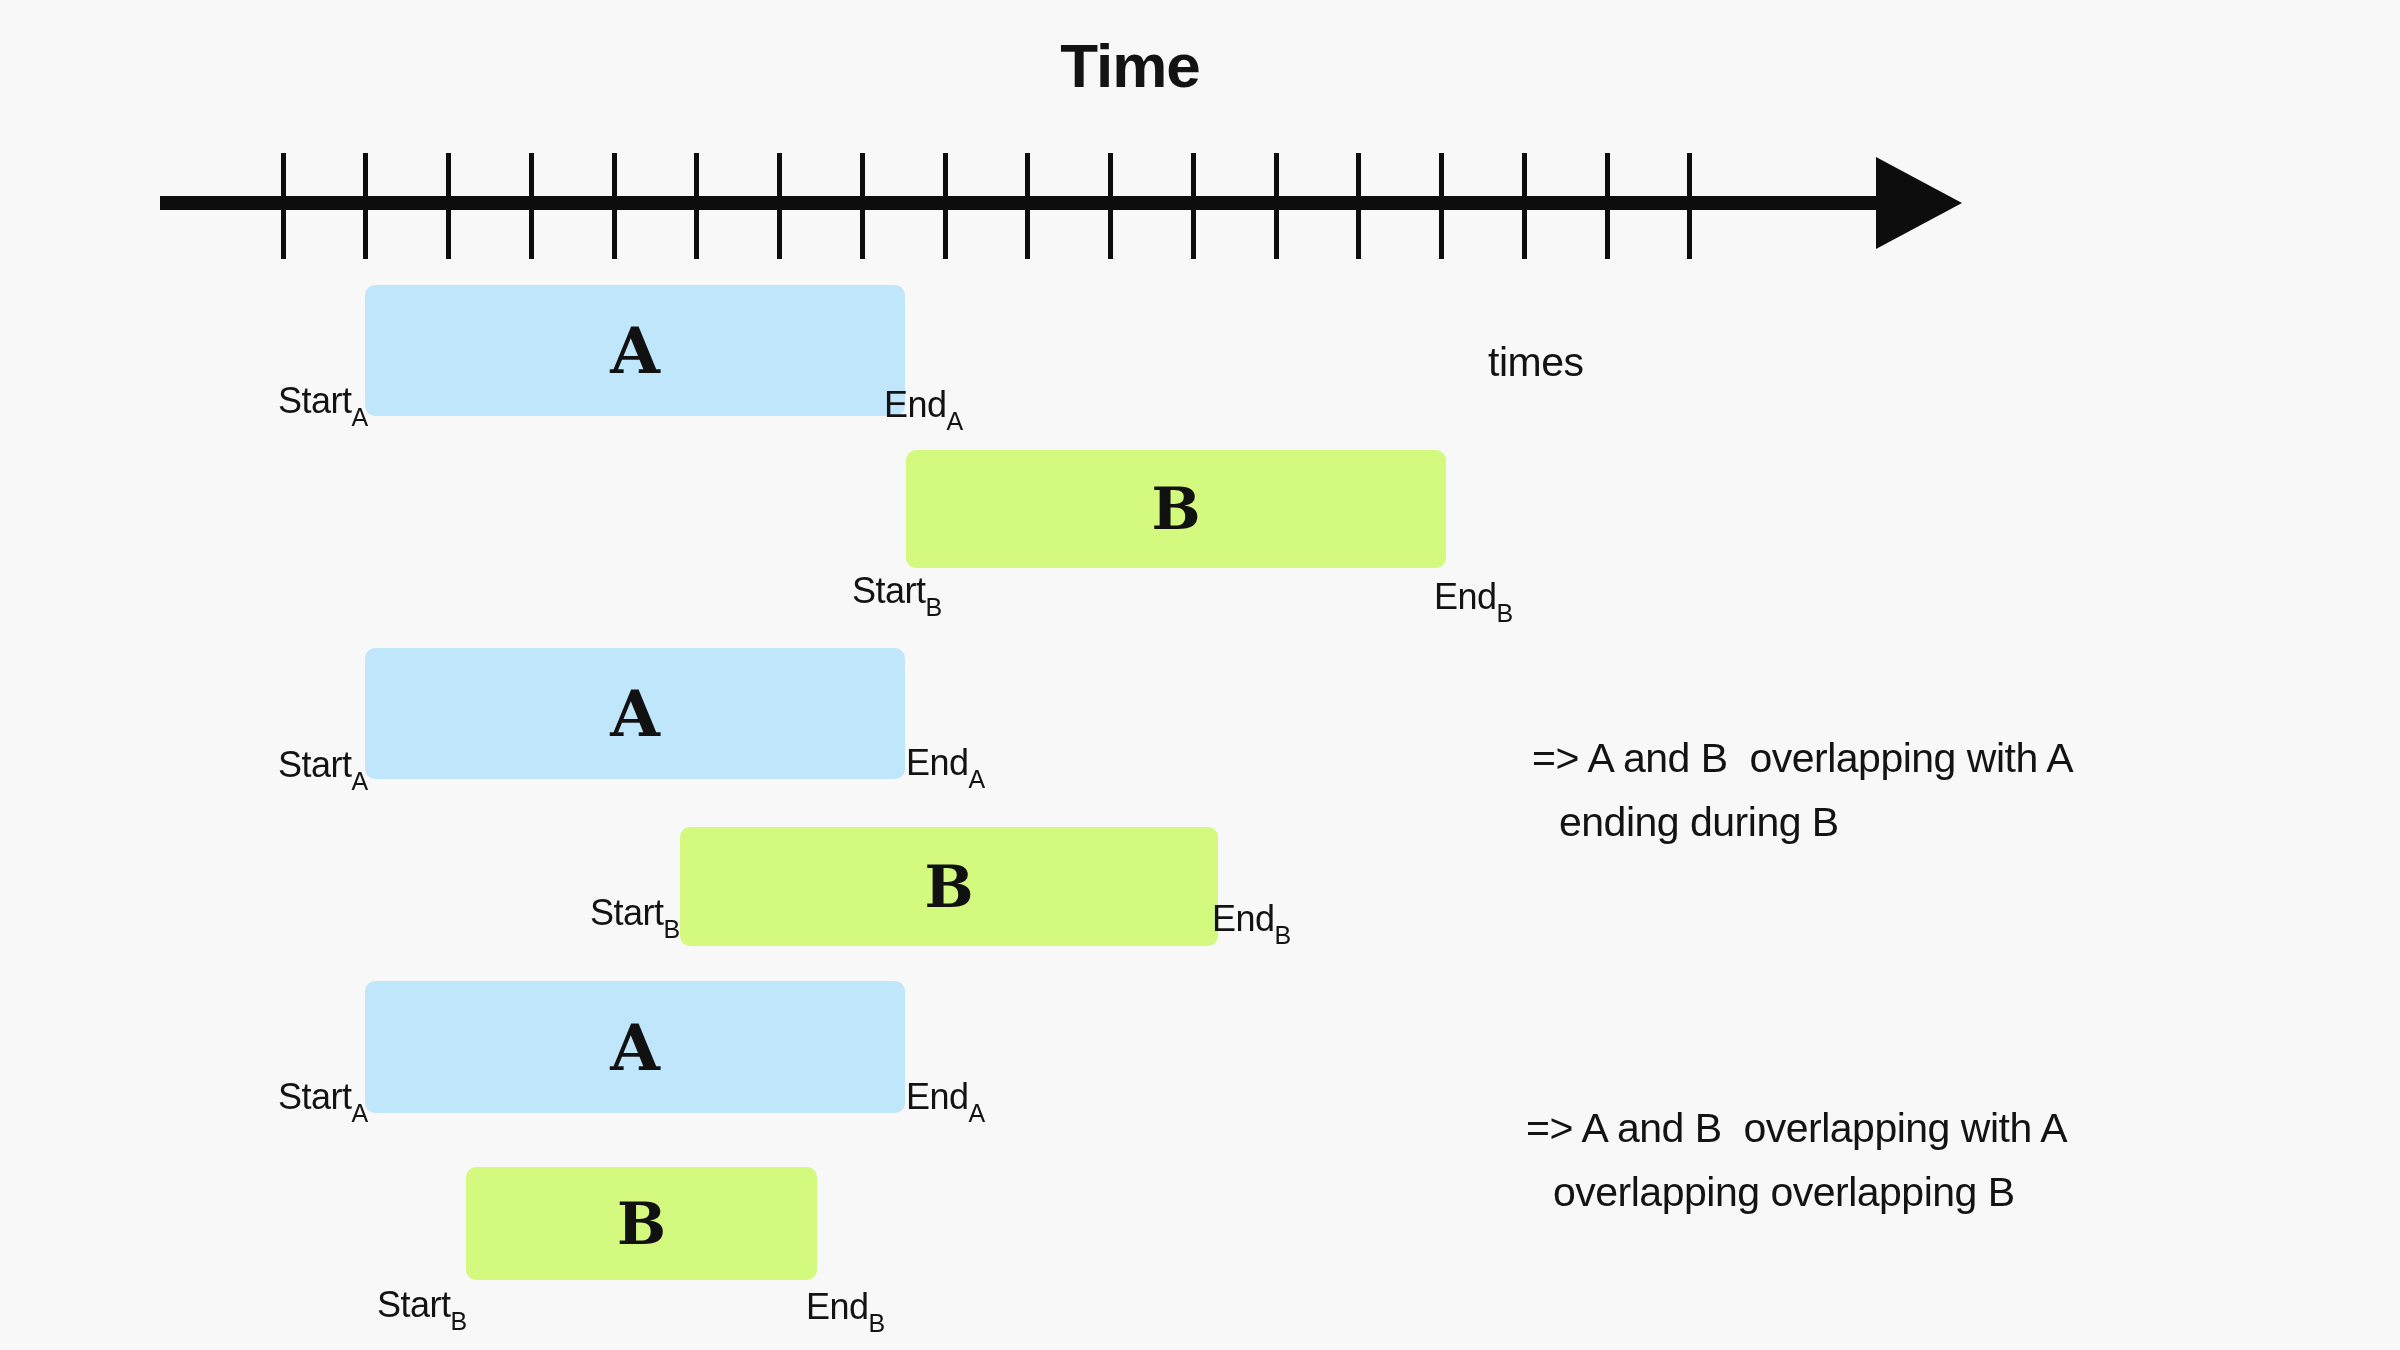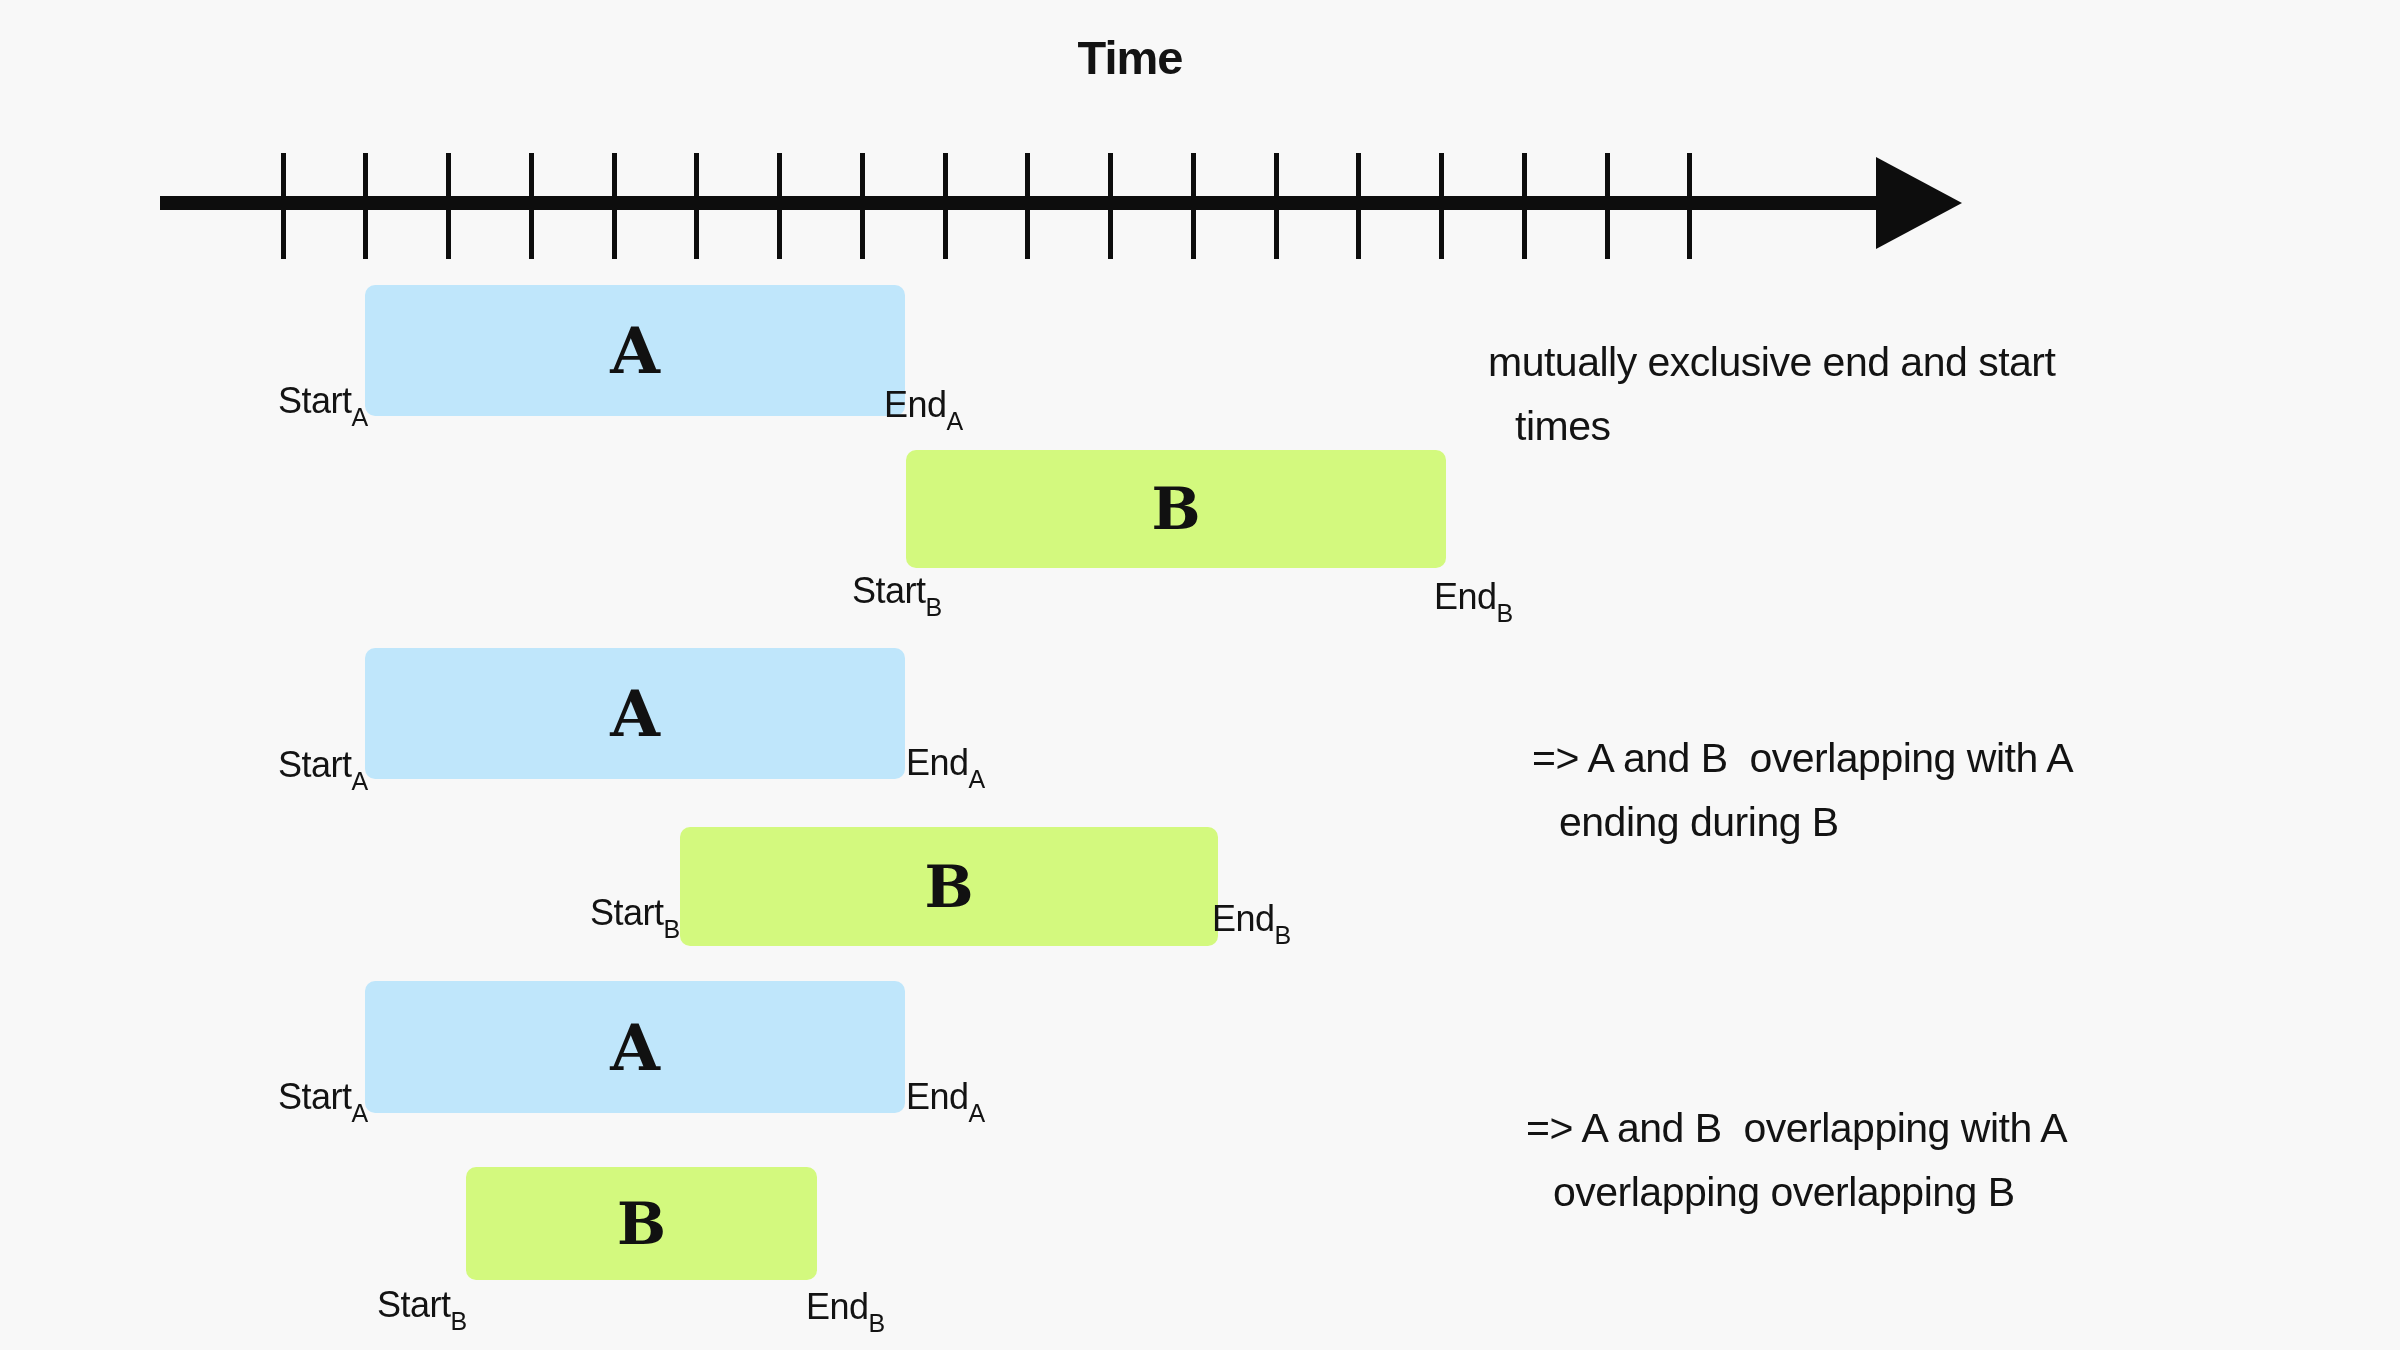--- a/index.html
+++ b/index.html
@@ -1,20 +1,20 @@
 <!DOCTYPE html>
 <html><head>
 <meta charset="utf-8">
 <style>
   html,body{margin:0;padding:0;}
   body{font-family:"Liberation Sans",sans-serif;}
   #stage{position:relative;width:2400px;height:1350px;overflow:hidden;}
 
   .title{position:absolute;left:0;top:30px;width:2260px;text-align:center;
-         font-size:47px;font-weight:700;letter-spacing:-1px;}
+         font-size:62px;font-weight:700;letter-spacing:-1px;}
 
   .axis-line{position:absolute;left:160px;top:196px;width:1722px;height:14px;}
   .arrowhead{position:absolute;left:1876px;top:157px;width:0;height:0;
              border-top:46px solid transparent;border-bottom:46px solid transparent;
              border-left:86px solid #0d0d0d;}
   .tick{position:absolute;top:153px;width:5px;height:106px;}
 
   .bar{position:absolute;border-radius:10px;display:flex;align-items:center;justify-content:center;}
   .bar-letter{font-family:"DejaVu Serif","Liberation Serif",serif;font-weight:700;color:#111;}
   .letter-a{font-size:64px;}
@@ -88,21 +88,20 @@
   <div class="endpoint p-s1-start-a"><span>Start</span><span class="sub">A</span></div>
   <div class="endpoint p-s1-end-a"><span>End</span><span class="sub">A</span></div>
 
   <div class="bar s1b" style="background-color: rgb(211, 249, 126);">
     <span class="bar-letter letter-b">B</span>
   </div>
   <div class="endpoint p-s1-start-b"><span>Start</span><span class="sub">B</span></div>
   <div class="endpoint p-s1-end-b"><span>End</span><span class="sub">B</span></div>
 
   <div class="note note1">
-    <div>mutually exclusive end and start</div>
     <div>times</div>
   </div>
 
   <div class="bar s2a" style="background-color: rgb(191, 230, 251);">
     <span class="bar-letter letter-a">A</span>
   </div>
   <div class="endpoint p-s2-start-a"><span>Start</span><span class="sub">A</span></div>
   <div class="endpoint p-s2-end-a"><span>End</span><span class="sub">A</span></div>
 
   <div class="bar s2b" style="background-color: rgb(211, 249, 126);">

